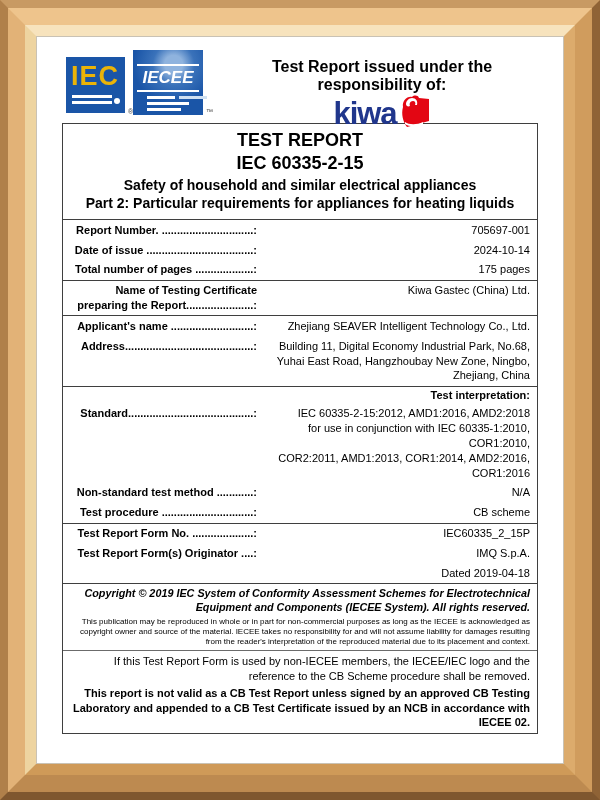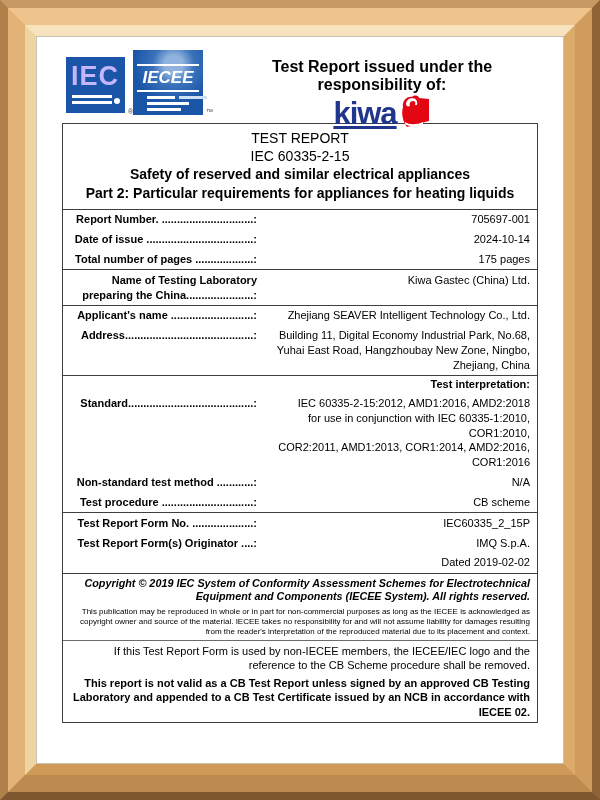--- a/index.html
+++ b/index.html
@@ -27,21 +27,21 @@
   .page{
     position:relative;width:100%;height:100%;box-sizing:border-box;
     background:#ffffff;
     box-shadow:inset 0 0 0 1px #c9c2b4;
     overflow:hidden;
   }
   
   .header{position:relative;height:82px;}
   .iec-box{
     position:absolute;left:30px;top:21px;width:59px;height:56px;
-    background:#1a55a7;color:#c4b5fd;
+    background:#1a55a7;color:#eab308;
   }
   .iec-text{position:absolute;left:5px;top:4px;font-size:27px;font-weight:bold;letter-spacing:1px;}
   .iec-bar{position:absolute;left:6px;height:3px;background:#fff;}
   .iec-bar.b1{top:38px;width:40px;}
   .iec-bar.b2{top:44px;width:40px;}
   .iec-dot{position:absolute;left:48px;top:41px;width:6px;height:6px;border-radius:50%;background:#fff;}
   .iec-reg{position:absolute;left:92px;top:72px;font-size:7px;color:#444;}
   .iecee-box{
     position:absolute;left:97px;top:14px;width:70px;height:65px;
     background:radial-gradient(circle at 58% 22%, #8fb3de 0 14%, #3a72ba 32%, #1a55a7 62%);
@@ -53,33 +53,33 @@
     border-top:2px solid #fff;border-bottom:2px solid #fff;padding:2px 0;
   }
   .iecee-bar{position:absolute;height:3px;background:#fff;}
   .iecee-bar.b1{left:14px;top:46px;width:28px;box-shadow:32px 0 0 #cfe0f2;}
   .iecee-bar.b2{left:14px;top:52px;width:42px;}
   .iecee-bar.b3{left:14px;top:58px;width:34px;}
   .iecee-tm{position:absolute;left:170px;top:72px;font-size:7px;color:#444;}
   .header-right{position:absolute;left:200px;top:22px;width:292px;text-align:center;}
   .resp-text{font-size:16px;font-weight:bold;color:#000;}
   .kiwa-row{margin-top:5px;display:flex;justify-content:center;align-items:flex-start;}
-  .kiwa-text{font-size:31px;font-weight:bold;color:#20368c;letter-spacing:-1px;line-height:30px;text-decoration:underline;}
+  .kiwa-text{font-size:31px;font-weight:bold;color:#20368c;letter-spacing:-1px;line-height:30px;}
   .kiwa-mark{margin-left:2px;margin-top:-4px;}
   
   .report-box{
     margin:5px 26px 0 26px;
     border:1.5px solid #3f3f3f;
     color:#000;
   }
   .section{padding:0 7px;text-align:right;}
   .section + .section{border-top:1.5px solid #3f3f3f;}
   .subline{border-top:1px solid #6b6b6b;margin:3px -7px;}
   .title-sec{text-align:center;padding:5px 4px 7px 4px;}
-  .t-sm{font-size:14px;font-weight:normal;line-height:1.3;}
+  .t-sm{font-size:18px;font-weight:bold;line-height:1.3;}
   .t-lg{font-size:14px;font-weight:bold;line-height:1.3;}
   .frow{display:flex;align-items:flex-start;padding:2.5px 0;}
   .flabel{
     width:187px;flex:0 0 187px;font-weight:bold;font-size:11px;line-height:1.35;
     overflow:hidden;white-space:nowrap;
   }
   .flabel.wrap{white-space:normal;}
   .fvalue{flex:1;font-size:11px;line-height:1.35;padding-left:5px;}
   .prewrap{white-space:pre-line;}
   .spec-head{font-size:11px;font-weight:bold;padding:2px 0 3px 0;}
@@ -124,42 +124,42 @@
           </span>
         </div>
       </div>
     </div>
 
     <div class="report-box">
 
       <div class="section title-sec">
         <div class="t-sm">TEST REPORT</div>
         <div class="t-sm">IEC 60335-2-15</div>
-        <div class="t-lg">Safety of reserved and similar electrical appliances</div>
+        <div class="t-lg">Safety of household and similar electrical appliances</div>
         <div class="t-lg">Part 2: Particular requirements for appliances for heating liquids</div>
       </div>
 
       <div class="section">
         <div class="frow">
           <span class="flabel">Report Number. ..............................:</span>
           <span class="fvalue">705697-001</span>
         </div>
         <div class="frow">
           <span class="flabel">Date of issue ...................................:</span>
           <span class="fvalue">2024-10-14</span>
         </div>
         <div class="frow">
           <span class="flabel">Total number of pages ...................:</span>
           <span class="fvalue">175 pages</span>
         </div>
       </div>
 
       <div class="section">
         <div class="frow">
-          <span class="flabel wrap">Name of Testing Laboratory preparing the China......................:</span>
+          <span class="flabel wrap">Name of Testing Certificate preparing the Report......................:</span>
           <span class="fvalue">Kiwa Gastec (China) Ltd.</span>
         </div>
       </div>
 
       <div class="section">
         <div class="frow">
           <span class="flabel">Applicant's name ...........................:</span>
           <span class="fvalue">Zhejiang SEAVER Intelligent Technology Co., Ltd.</span>
         </div>
         <div class="frow">
@@ -189,21 +189,21 @@
       <div class="section">
         <div class="frow">
           <span class="flabel">Test Report Form No. ....................:</span>
           <span class="fvalue">IEC60335_2_15P</span>
         </div>
         <div class="frow">
           <span class="flabel">Test Report Form(s) Originator ....:</span>
           <span class="fvalue">IMQ S.p.A.</span>
         </div>
         <div class="frow">
-          <span class="fvalue">Dated 2019-02-02</span>
+          <span class="fvalue">Dated 2019-04-18</span>
         </div>
       </div>
 
       <div class="section">
         <div class="para cbold">Copyright © 2019 IEC System of Conformity Assessment Schemes for Electrotechnical Equipment and Components (IECEE System). All rights reserved.</div>
         <div class="fine">This publication may be reproduced in whole or in part for non-commercial purposes as long as the IECEE is acknowledged as copyright owner and source of the material. IECEE takes no responsibility for and will not assume liability for damages resulting from the reader's interpretation of the reproduced material due to its placement and context.</div>
         <div class="subline"></div>
         <div class="para">If this Test Report Form is used by non-IECEE members, the IECEE/IEC logo and the reference to the CB Scheme procedure shall be removed.</div>
         <div class="para bold">This report is not valid as a CB Test Report unless signed by an approved CB Testing Laboratory and appended to a CB Test Certificate issued by an NCB in accordance with IECEE 02.</div>
       </div>

